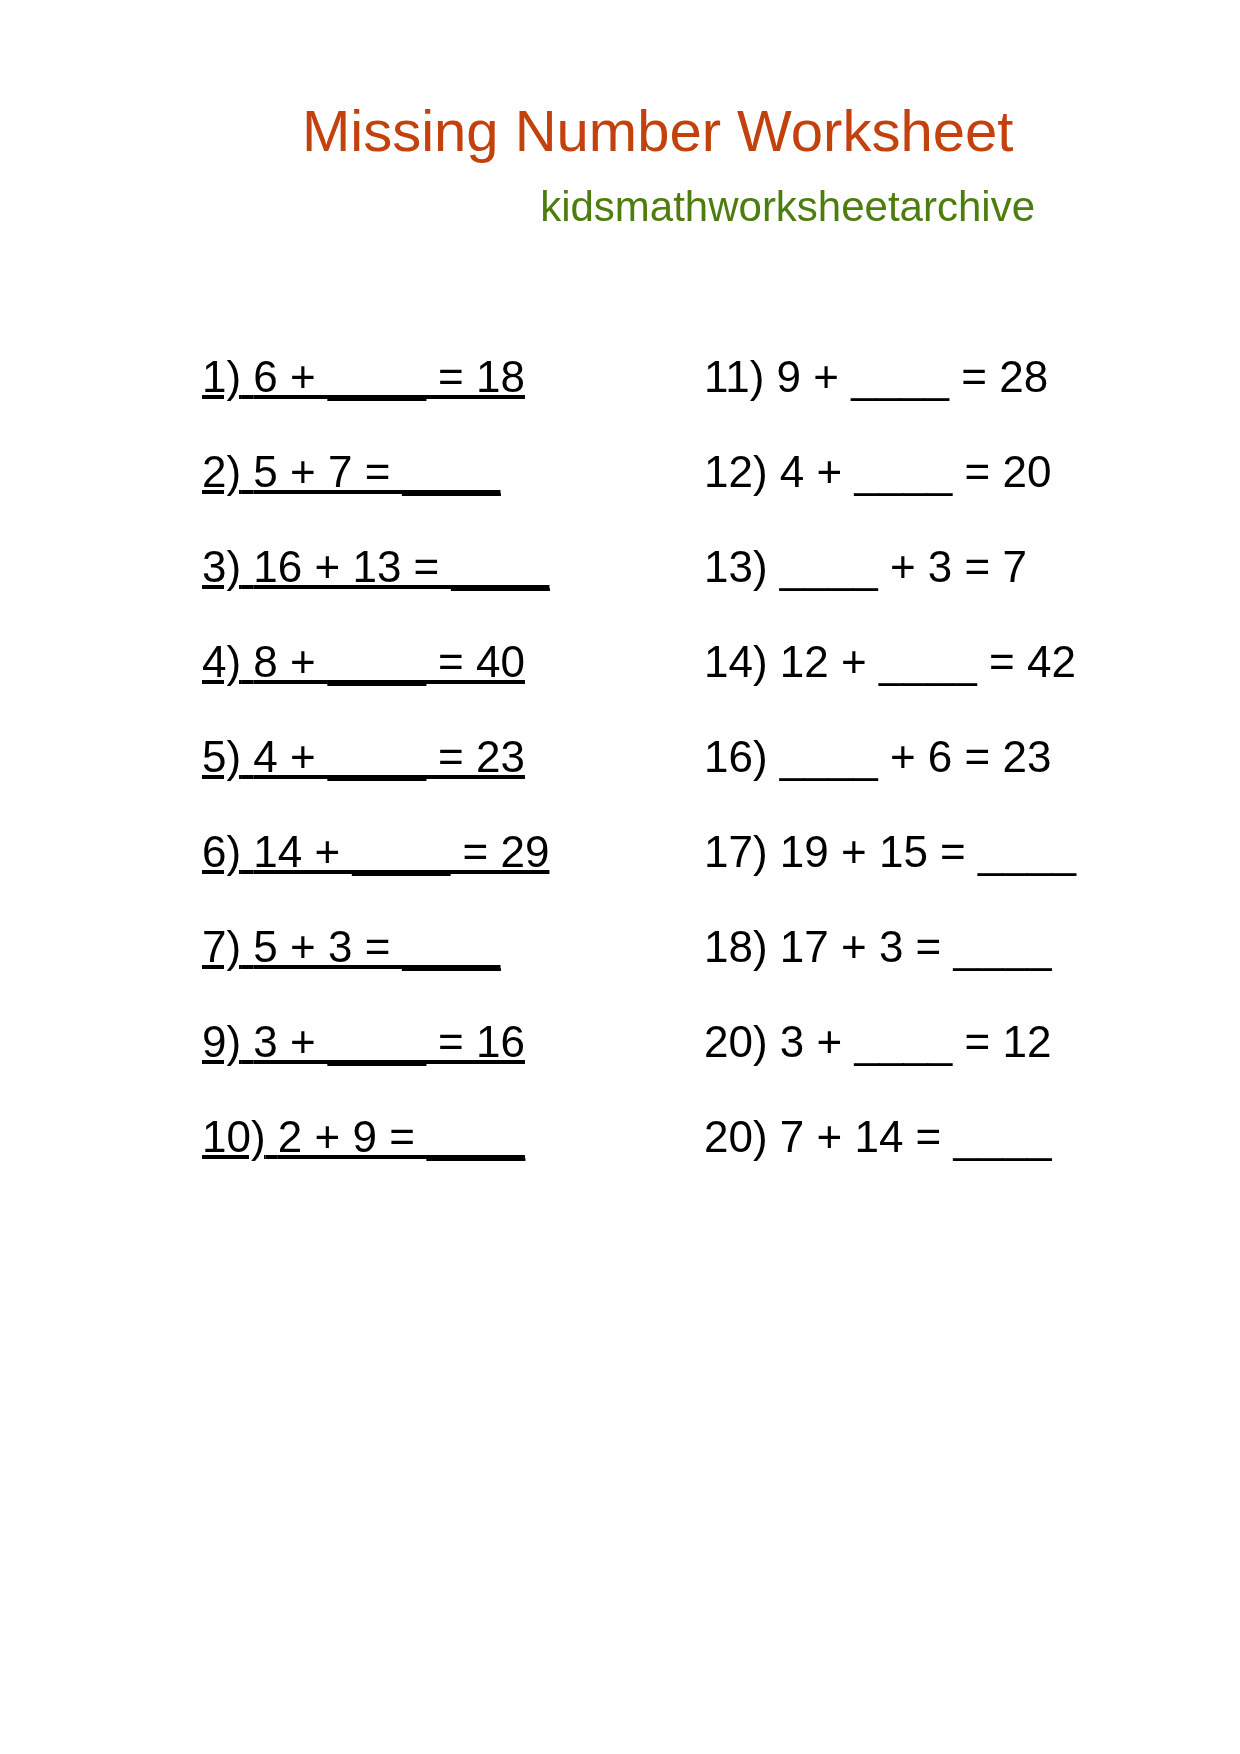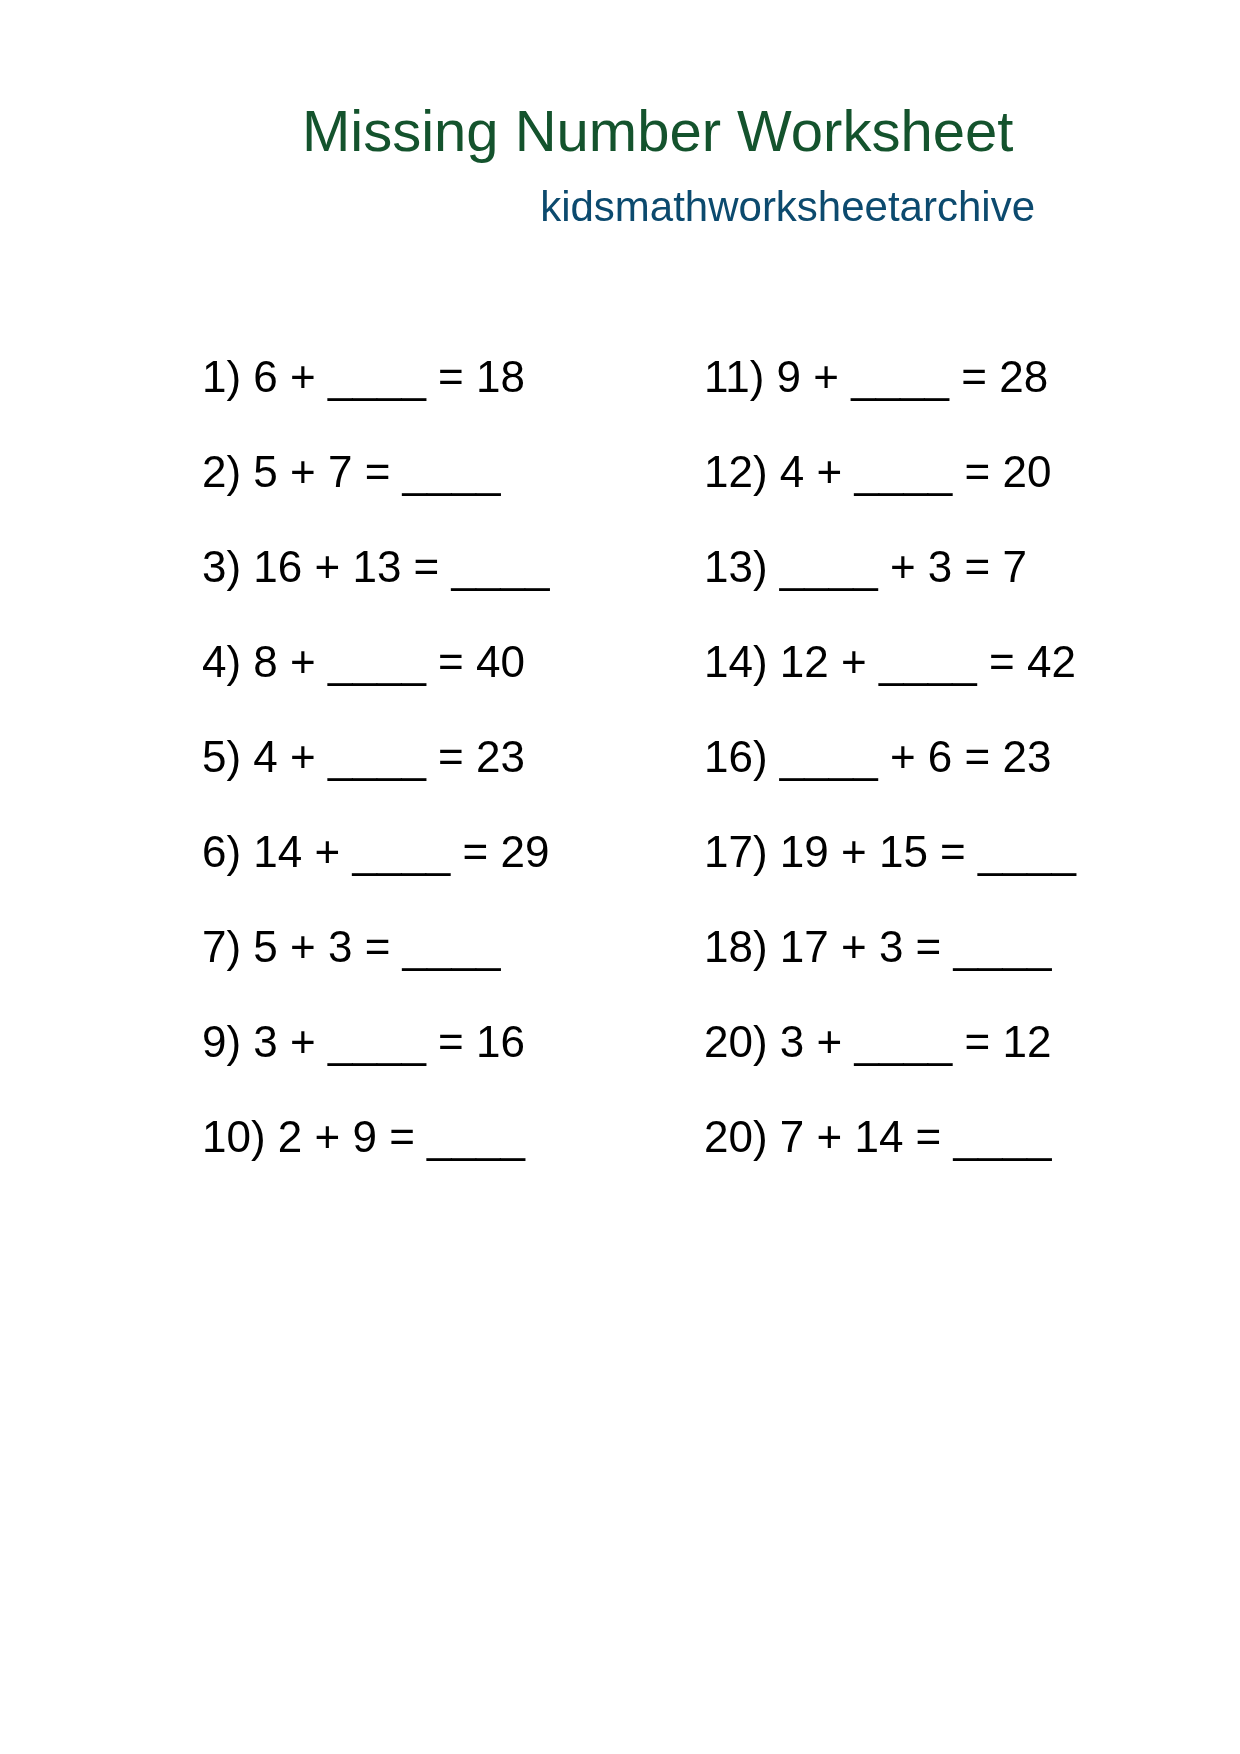--- a/index.html
+++ b/index.html
@@ -1,23 +1,23 @@
 <!DOCTYPE html>
 <html><head>
   <meta charset="utf-8">
   <style>
     html, body { margin: 0; padding: 0; background: #ffffff; }
     body { width: 1240px; height: 1754px; position: relative; overflow: hidden;
            font-family: "Liberation Sans", sans-serif; color: #000; }
     .title { position: absolute; left: 302px; top: 98px; font-size: 58px; line-height: 66px;
-             white-space: nowrap; color: #14532d; }
+             white-space: nowrap; color: #c2410c; }
     .subtitle { position: absolute; right: 205px; top: 183px; font-size: 42px; line-height: 48px;
-                white-space: nowrap; color: #0c4a6e; }
+                white-space: nowrap; color: #4d7c0f; }
     .col { position: absolute; top: 352px; }
-    .col.left { left: 202px; }
+    .col.left { left: 202px; text-decoration: underline; }
     .col.right { left: 704px; }
     .problem { height: 95px; font-size: 44px; line-height: 50px; white-space: nowrap; }
     .problem span { display: inline; }
   </style>
 </head>
 <body>
 
 <div class="title">Missing Number Worksheet</div>
 <div class="subtitle">kidsmathworksheetarchive</div>
 

